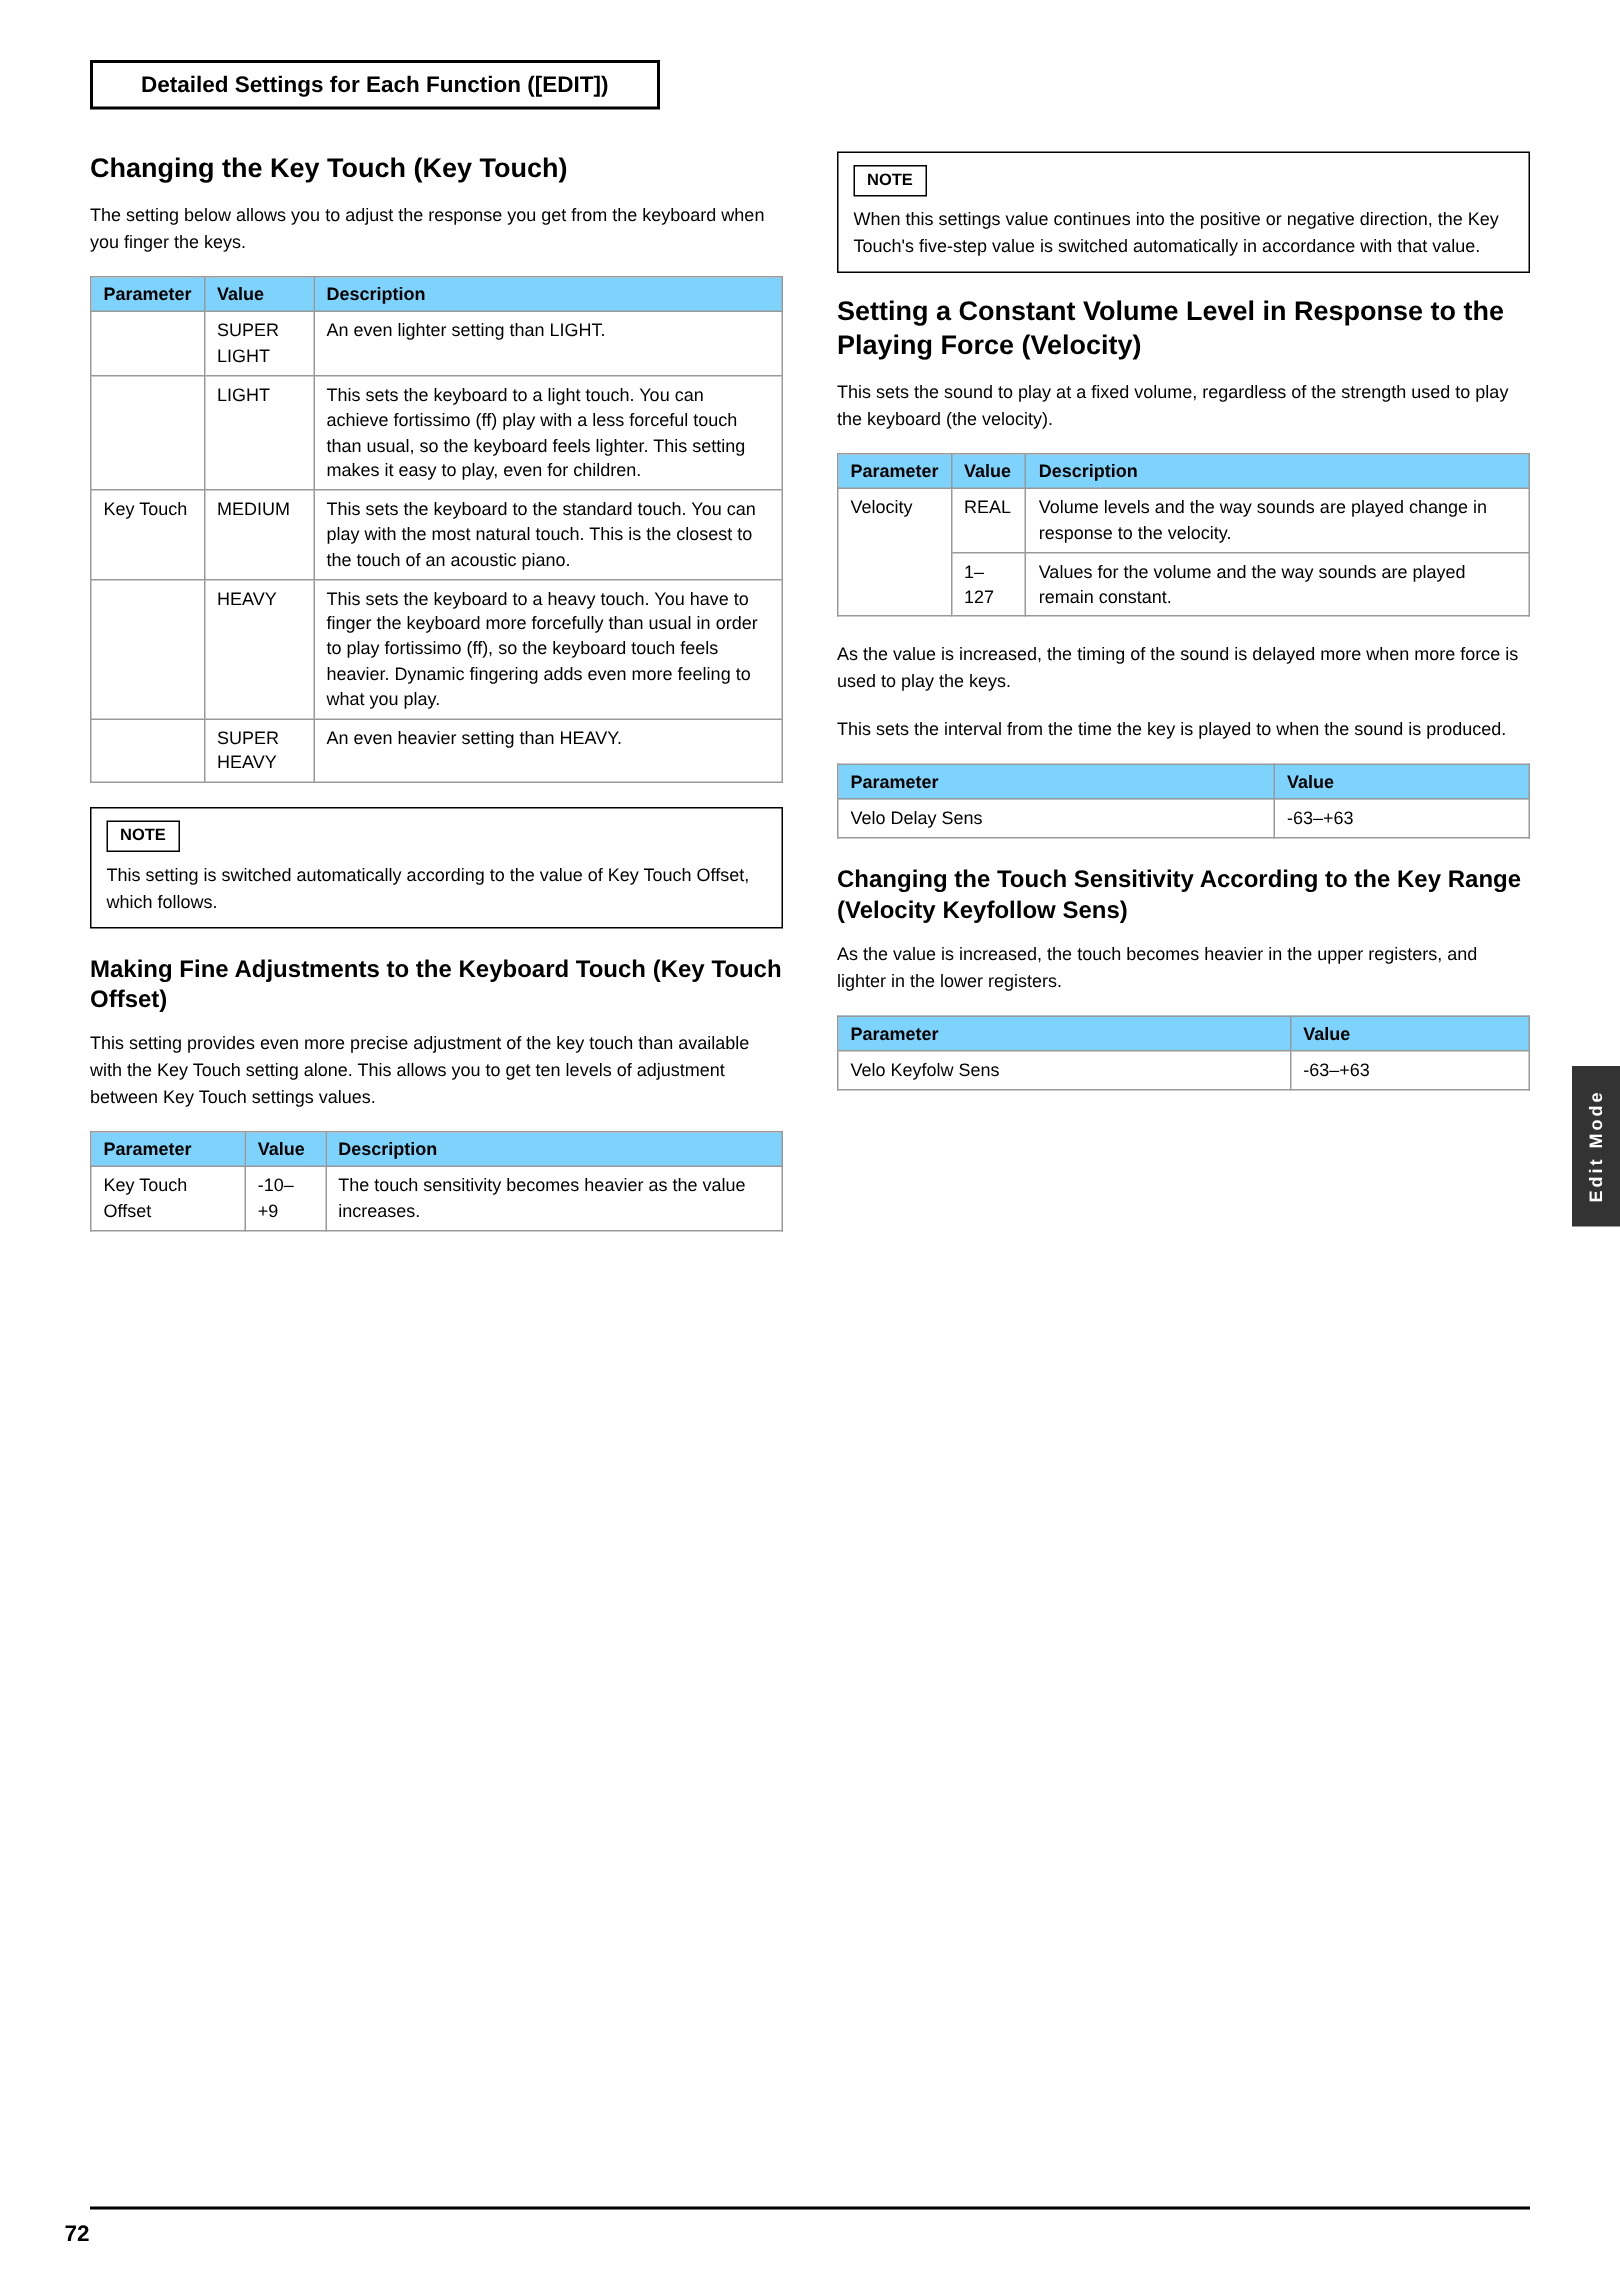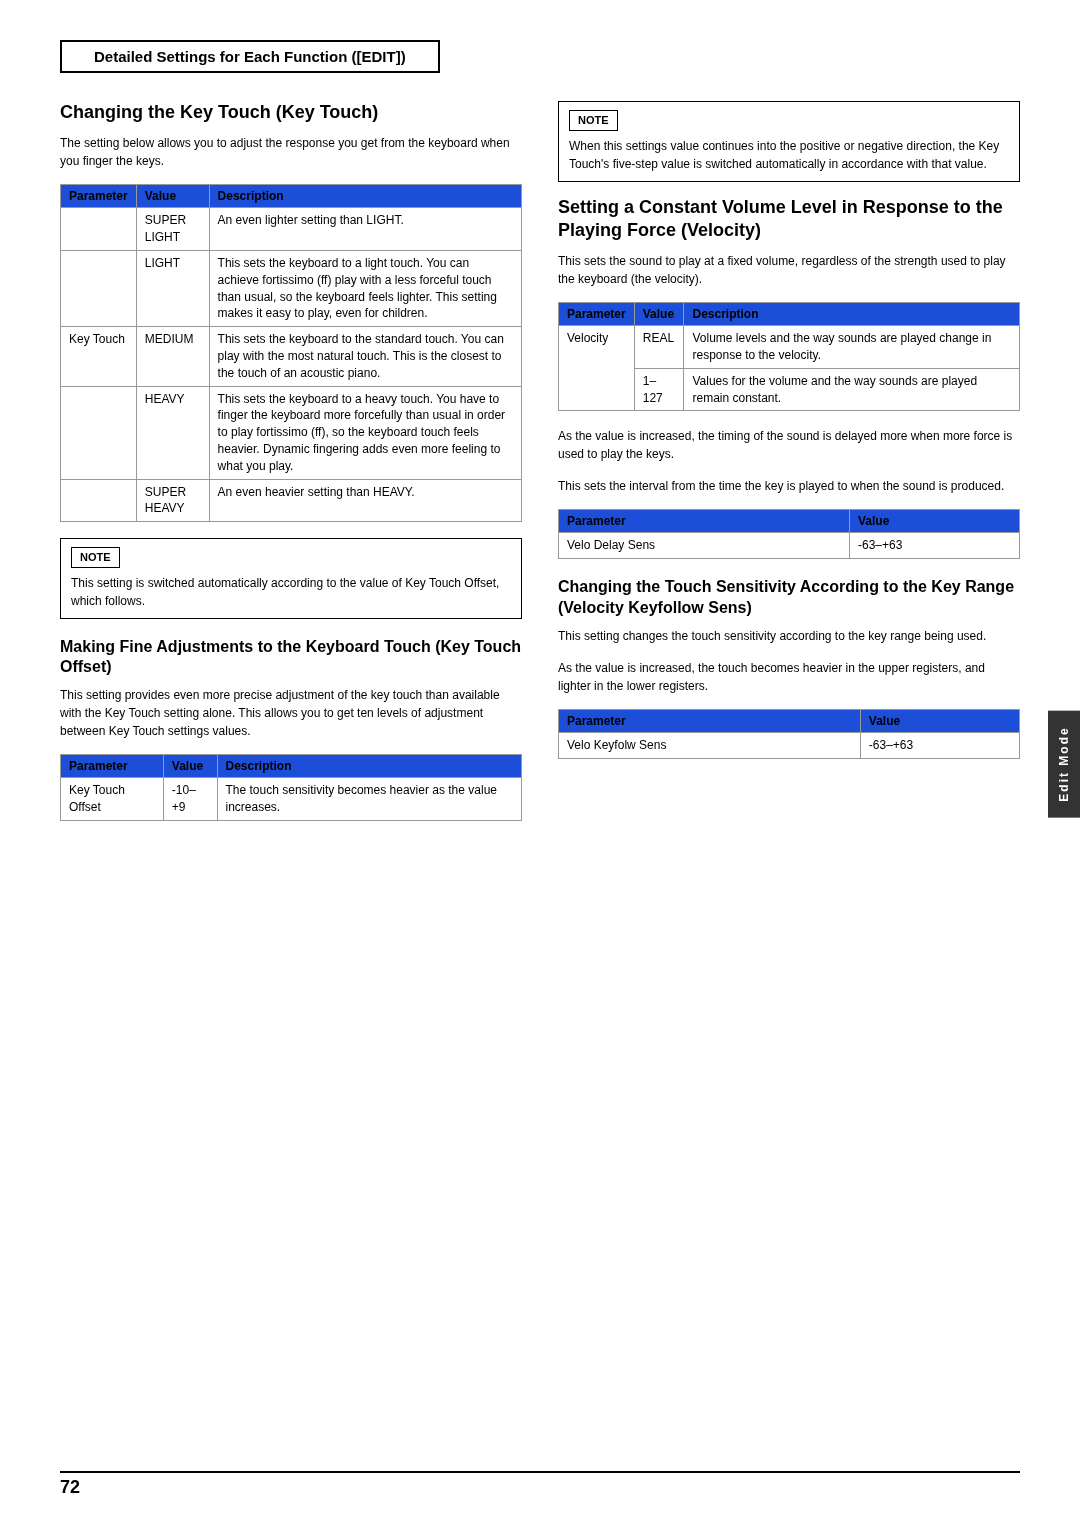--- a/index.html
+++ b/index.html
@@ -84,21 +84,21 @@
     
     table {
       width: 100%;
       border-collapse: collapse;
       font-size: 12px;
       margin-bottom: 16px;
       font-family: Arial, sans-serif;
     }
 
     table th {
-      background: #1d4ed8;
+      background: #7dd3fc;
       border: 1px solid #999;
       padding: 4px 8px;
       font-weight: bold;
       text-align: left;
       font-size: 12px;
     }
 
     table td {
       border: 1px solid #999;
       padding: 4px 8px;
@@ -125,22 +125,22 @@
       font-size: 11px;
       font-weight: bold;
       margin-bottom: 6px;
       font-family: Arial, sans-serif;
     }
 
     
     .page-number {
       position: absolute;
       bottom: 30px;
-      left: 60px;
-      font-size: 18px;
+      left: 43px;
+      font-size: 15px;
       font-weight: bold;
       font-family: Arial, sans-serif;
     }
 
     
     .bottom-line {
       position: absolute;
       bottom: 55px;
       left: 60px;
       right: 60px;
@@ -315,23 +315,20 @@
             </tr>
           </tbody>
         </table>
       </div>
 
       <div>
         <div class="subsection-title">
           <span>Changing the Touch Sensitivity According to the Key Range (Velocity Keyfollow Sens)</span>
         </div>
         <div class="section-body">
-          <span>This setting changes the touch sensitivity according to the key range being used.</span>
-        </div>
-        <div class="section-body">
           <span>As the value is increased, the touch becomes heavier in the upper registers, and lighter in the lower registers.</span>
         </div>
 
         <table>
           <thead>
             <tr>
               <th><span>Parameter</span></th>
               <th><span>Value</span></th>
             </tr>
           </thead>

